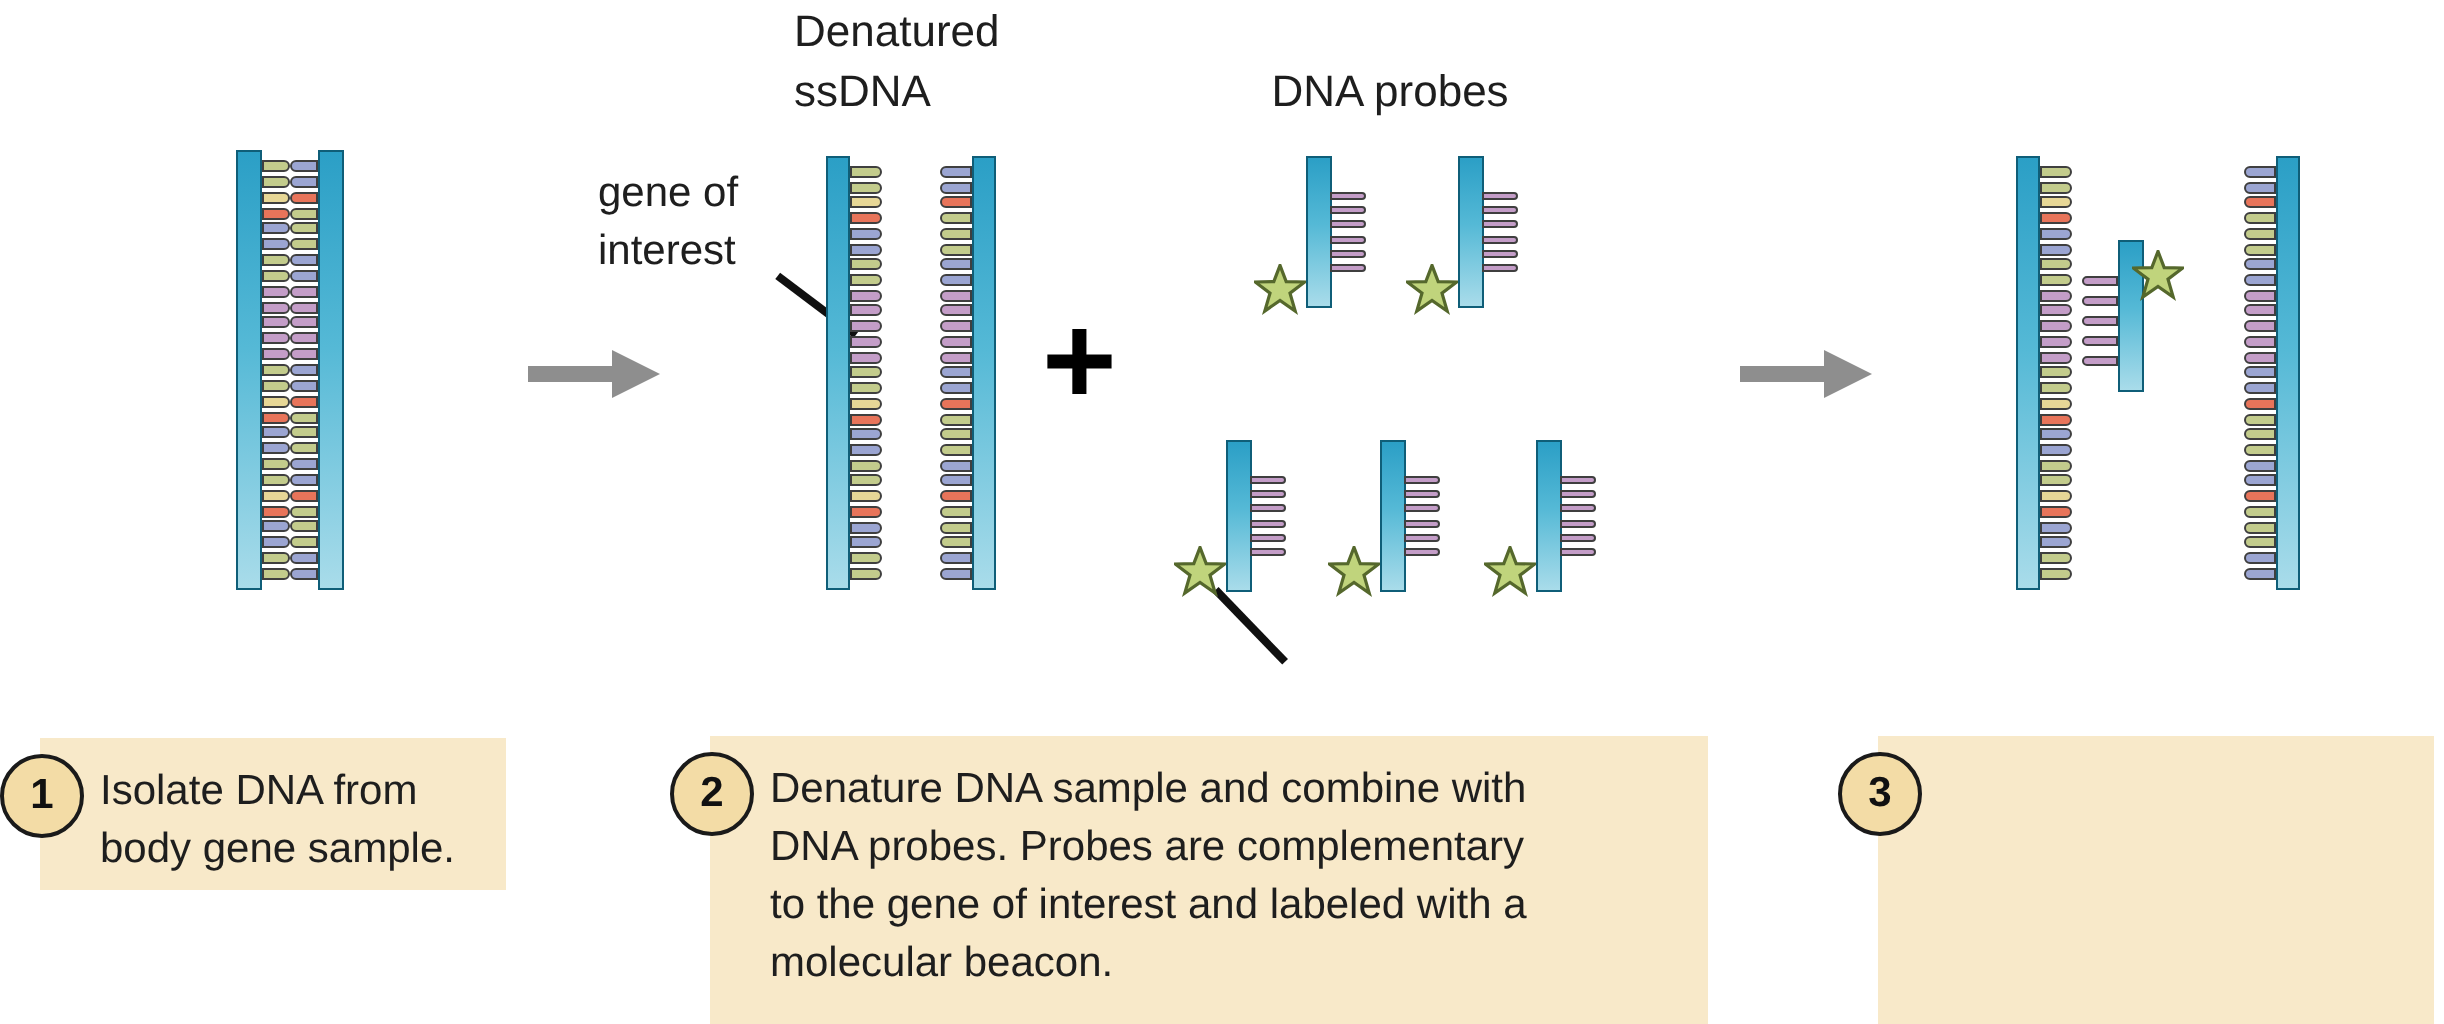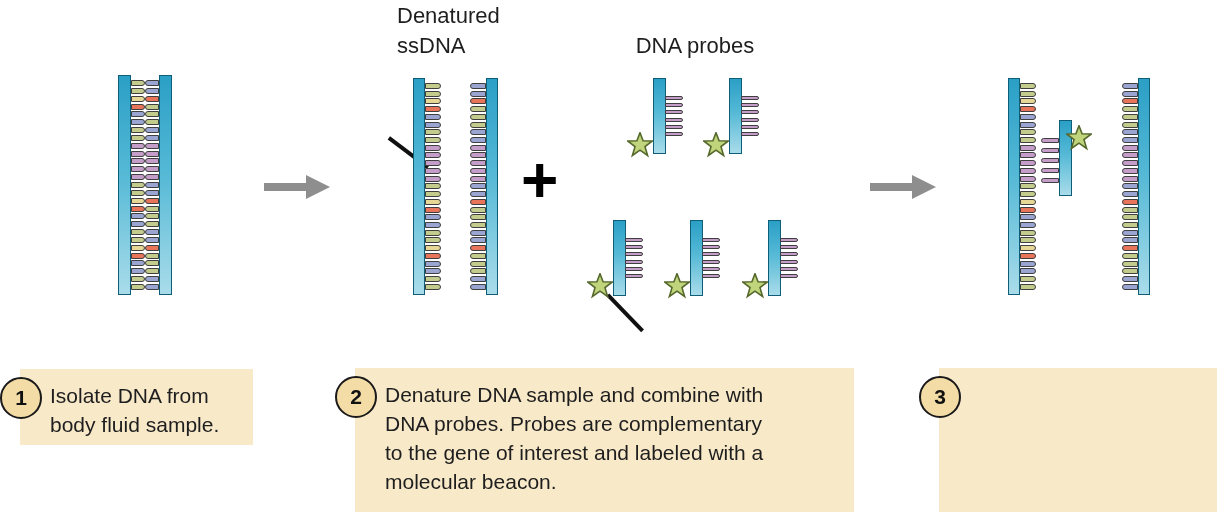--- a/index.html
+++ b/index.html
@@ -27,20 +27,22 @@
 <body>
 
 <div id="stage">
 
 
   <div class="abs title" style="left:600px;top:31px;width:190px;text-align:center;">DNA probes</div>
 
   <div class="abs title" style="left:397px;top:1px;">Denatured
 ssDNA</div>
 
+  <div class="abs annot" style="left:299px;top:82px;">gene of
+interest</div>
   <div class="abs pointer" style="left:389px;top:136px;width:49px;transform:rotate(37deg);"></div>
 
   <div class="abs pointer" style="left:608px;top:293px;width:50px;transform:rotate(46deg);"></div>
 
   <svg class="abs" style="left:264px;top:172px;" width="68" height="30">
     <polygon class="arrow-shape" points="0,11 42,11 42,3 66,15 42,27 42,19 0,19" fill="#8e8e8e"></polygon>
   </svg>
 
   <div class="abs plus" style="left:521px;top:148px;">+</div>
 
@@ -372,21 +374,21 @@
           <div class="srung" style="height: 6px; width: 100%; background: rgb(195, 204, 140); border-radius: 3px 0px 0px 3px;"></div>
           <div class="srung" style="height: 6px; width: 100%; background: rgb(155, 165, 210); border-radius: 3px 0px 0px 3px;"></div>
           <div class="srung" style="height: 6px; width: 100%; background: rgb(155, 165, 210); border-radius: 3px 0px 0px 3px;"></div>
         </div>
       </div>
     </div>
 
   <div class="abs cap-box" style="left:20px;top:369px;width:233px;height:76px;">
     <div class="cap-circle">1</div>
     <div class="cap-text">Isolate DNA from
-body fluid sample.</div>
+body gene sample.</div>
   </div>
 
   <div class="abs cap-box" style="left:355px;top:368px;width:499px;height:144px;">
     <div class="cap-circle">2</div>
     <div class="cap-text">Denature DNA sample and combine with
 DNA probes. Probes are complementary
 to the gene of interest and labeled with a
 molecular beacon.</div>
   </div>
 

